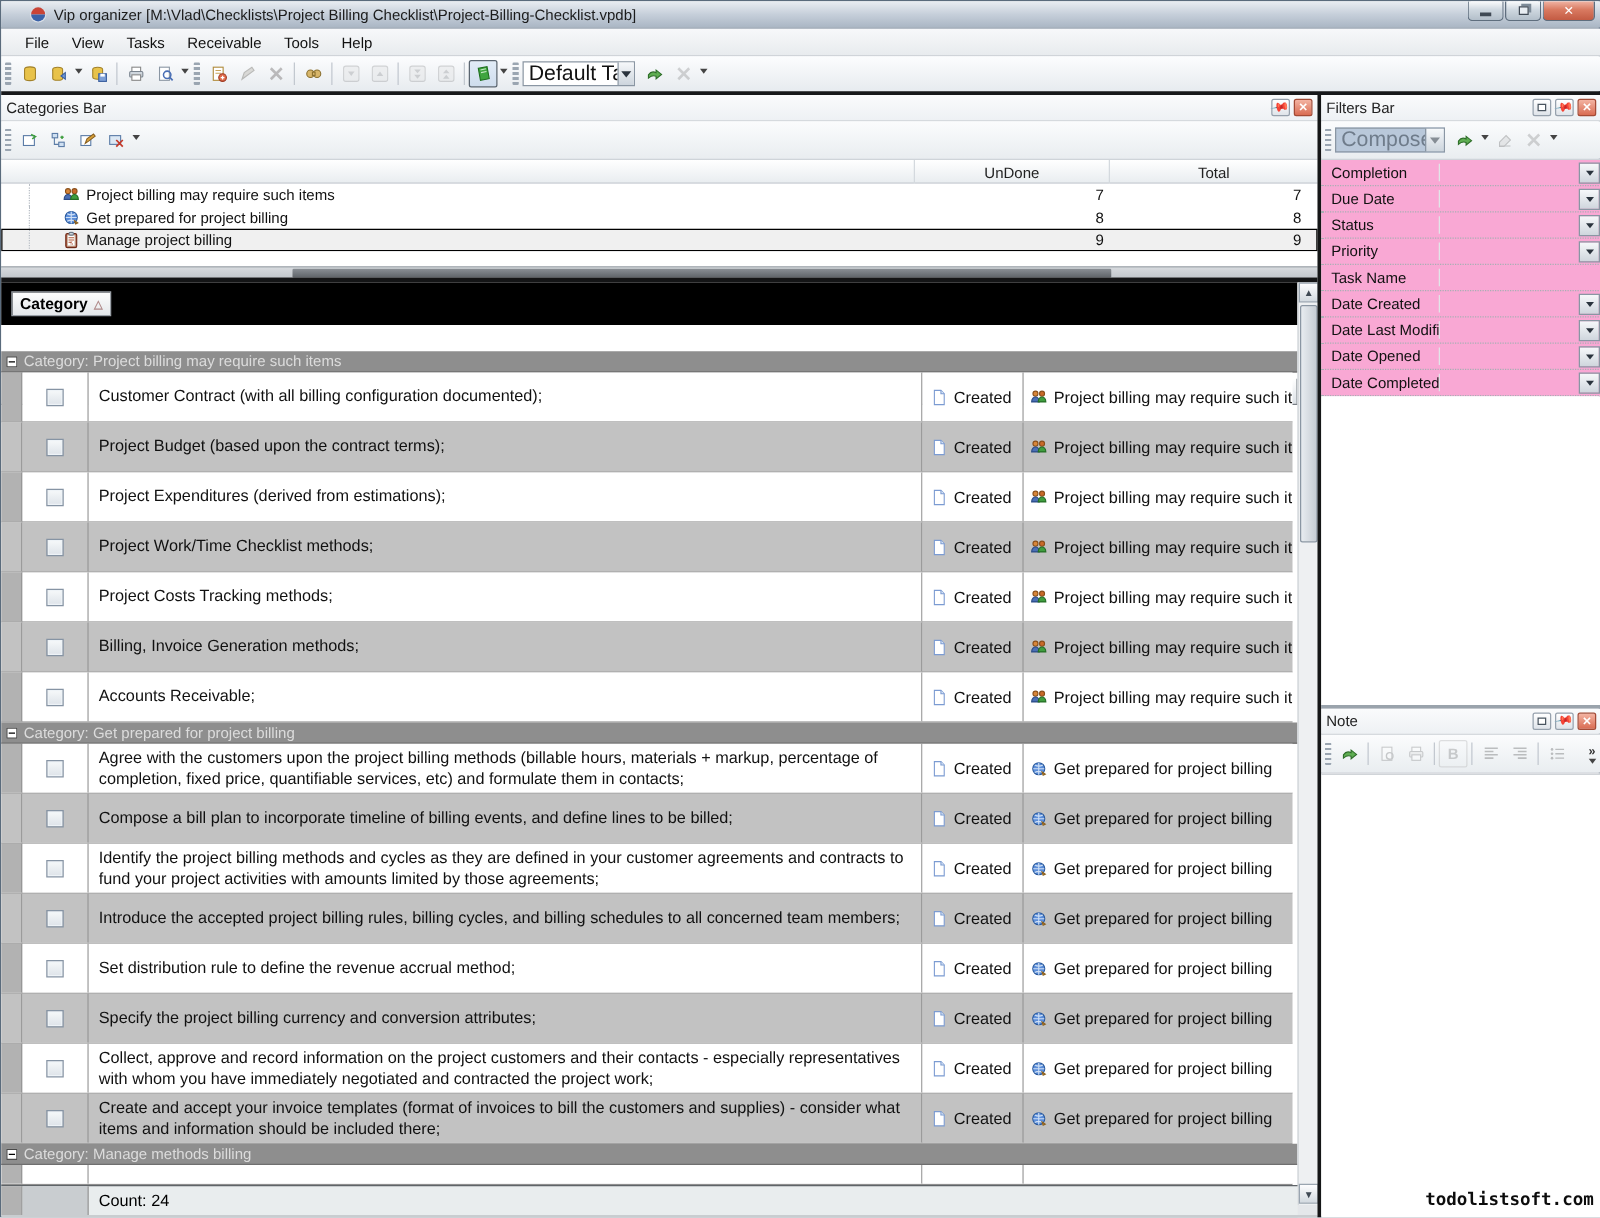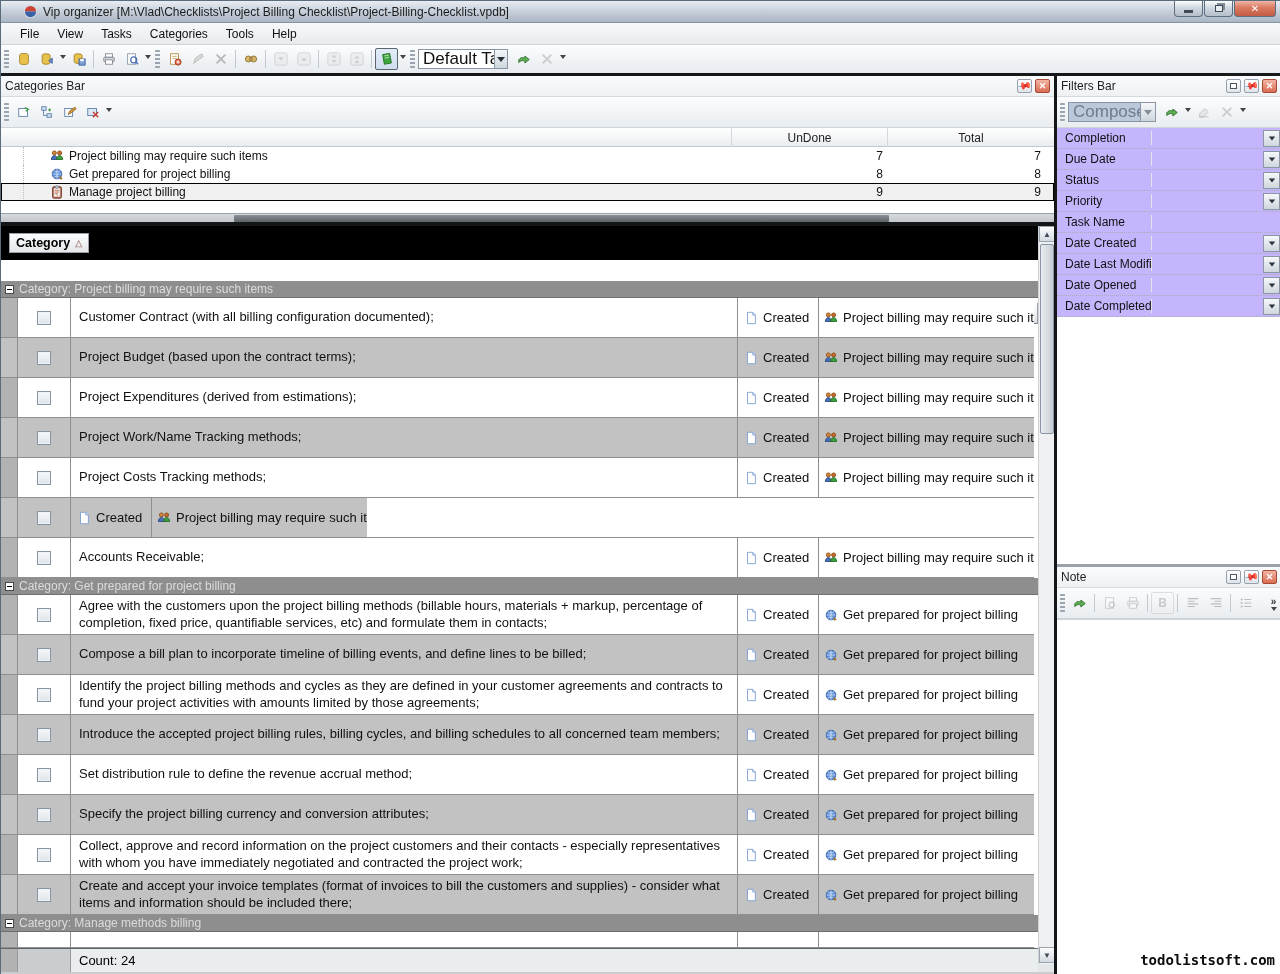--- a/index.html
+++ b/index.html
@@ -106,21 +106,21 @@
   #grid-vscroll { left:1037px; top:225px; width:16px; height:738px; background:#eef0f2; border-left:1px solid #cfd3d7; }
   .sbtn { position:absolute; left:0; width:16px; height:16px; background:linear-gradient(#fdfdfe,#d3dae0); border:1px solid #9aa5b0; display:flex; align-items:center; justify-content:center; font-size:8px; color:#404a54; }
   #vthumb { position:absolute; left:1px; top:18px; width:14px; height:190px; background:linear-gradient(90deg,#e8ecf0,#c6cdd4); border:1px solid #8a96a3; border-radius:2px; }
   #grid-vscroll-bottomgap { left:1037px; top:963px; width:16px; height:10px; background:#e4e7ea; }
 
   
   #filters-header { left:1056px; top:75px; width:224px; height:21px; }
   #filters-toolbar { left:1056px; top:96px; width:224px; height:31px; background:linear-gradient(#fbfcfd,#e9edf0); border-bottom:1px solid #cfd4d9; display:flex; align-items:center; }
   #custom-combo { width:88px; background:#b9c8da; }
   #custom-combo .cval { color:#6f7c8b; }
-  #filter-rows { left:1056px; top:127px; width:224px; background:#c4b5fd; }
+  #filter-rows { left:1056px; top:127px; width:224px; background:#f9a8d4; }
   .filter-row { height:21px; display:flex; align-items:center; border-bottom:1px dotted #a9aeb4; position:relative; }
   .filter-row .flabel { width:95px; padding-left:8px; font-size:12px; color:#111; white-space:nowrap; overflow:hidden; flex:0 0 auto; border-right:1px solid #e2e5e8; }
   .filter-row .fval { flex:1; }
   .filter-row .fdd { width:17px; height:17px; margin-right:1px; background:linear-gradient(#f6f8fa,#cfd6dd); border:1px solid #8a96a3; display:flex; align-items:center; justify-content:center; flex:0 0 auto; }
   #filters-filler { left:1056px; top:316px; width:224px; height:247px; background:#fff; }
   #rsplit { left:1056px; top:563px; width:224px; height:3px; background:#9aa3ac; }
 
   #note-header { left:1056px; top:566px; width:224px; height:21px; }
   #note-toolbar { left:1056px; top:587px; width:224px; height:31px; background:linear-gradient(#fbfcfd,#e9edf0); border-bottom:1px solid #cfd4d9; display:flex; align-items:center; }
   #note-content { left:1056px; top:618px; width:224px; height:355px; background:#fff; border-top:1px solid #d0d4d8; }
@@ -149,21 +149,21 @@
           <div class="restgl"></div>
         </div>
       <div class="winbtn close">✕</div>
     </div>
   </div>
 
   <div id="menubar" class="abs">
       <div class="menu-item">File</div>
       <div class="menu-item">View</div>
       <div class="menu-item">Tasks</div>
-      <div class="menu-item">Categories</div>
+      <div class="menu-item">Receivable</div>
       <div class="menu-item">Tools</div>
       <div class="menu-item">Help</div>
     </div>
 
   <div id="toolbar" class="abs">
     <div class="grip"></div>
     <div class="tbtn">
       <svg class="icon16" viewBox="0 0 16 16">
           <ellipse cx="8" cy="4" rx="5" ry="2.3" fill="#e8c24a" stroke="#a3822a"></ellipse>
           <path d="M3 4 v8 a5 2.3 0 0 0 10 0 v-8" fill="#e8c24a" stroke="#a3822a"></path>
@@ -496,21 +496,21 @@
               </svg>
             </span>
             <span class="catlabel">Project billing may require such items</span>
           </div>
         </div>
         <div class="trow grow alt">
           <div class="indent cell"></div>
           <div class="c-done cell">
             <div class="checkbox"></div>
           </div>
-          <div class="c-name cell">Project Work/Name Tracking methods;</div>
+          <div class="c-name cell">Project Work/Time Checklist methods;</div>
           <div class="c-status cell">
             <span class="icon16">
               <svg class="icon16" viewBox="0 0 16 16">
                 <path d="M4 1.5 h6 l3 3 V14.5 H4z" fill="#fff" stroke="#7b9bd2"></path>
                 <path d="M10 1.5 v3 h3" fill="#dce8f8" stroke="#7b9bd2"></path>
               </svg>
             </span>
             <span>Created</span>
           </div>
           <div class="c-cat cell" style="border-right:none">
@@ -550,20 +550,21 @@
               </svg>
             </span>
             <span class="catlabel">Project billing may require such items</span>
           </div>
         </div>
         <div class="trow grow alt">
           <div class="indent cell"></div>
           <div class="c-done cell">
             <div class="checkbox"></div>
           </div>
+          <div class="c-name cell">Billing, Invoice Generation methods;</div>
           <div class="c-status cell">
             <span class="icon16">
               <svg class="icon16" viewBox="0 0 16 16">
                 <path d="M4 1.5 h6 l3 3 V14.5 H4z" fill="#fff" stroke="#7b9bd2"></path>
                 <path d="M10 1.5 v3 h3" fill="#dce8f8" stroke="#7b9bd2"></path>
               </svg>
             </span>
             <span>Created</span>
           </div>
           <div class="c-cat cell" style="border-right:none">

